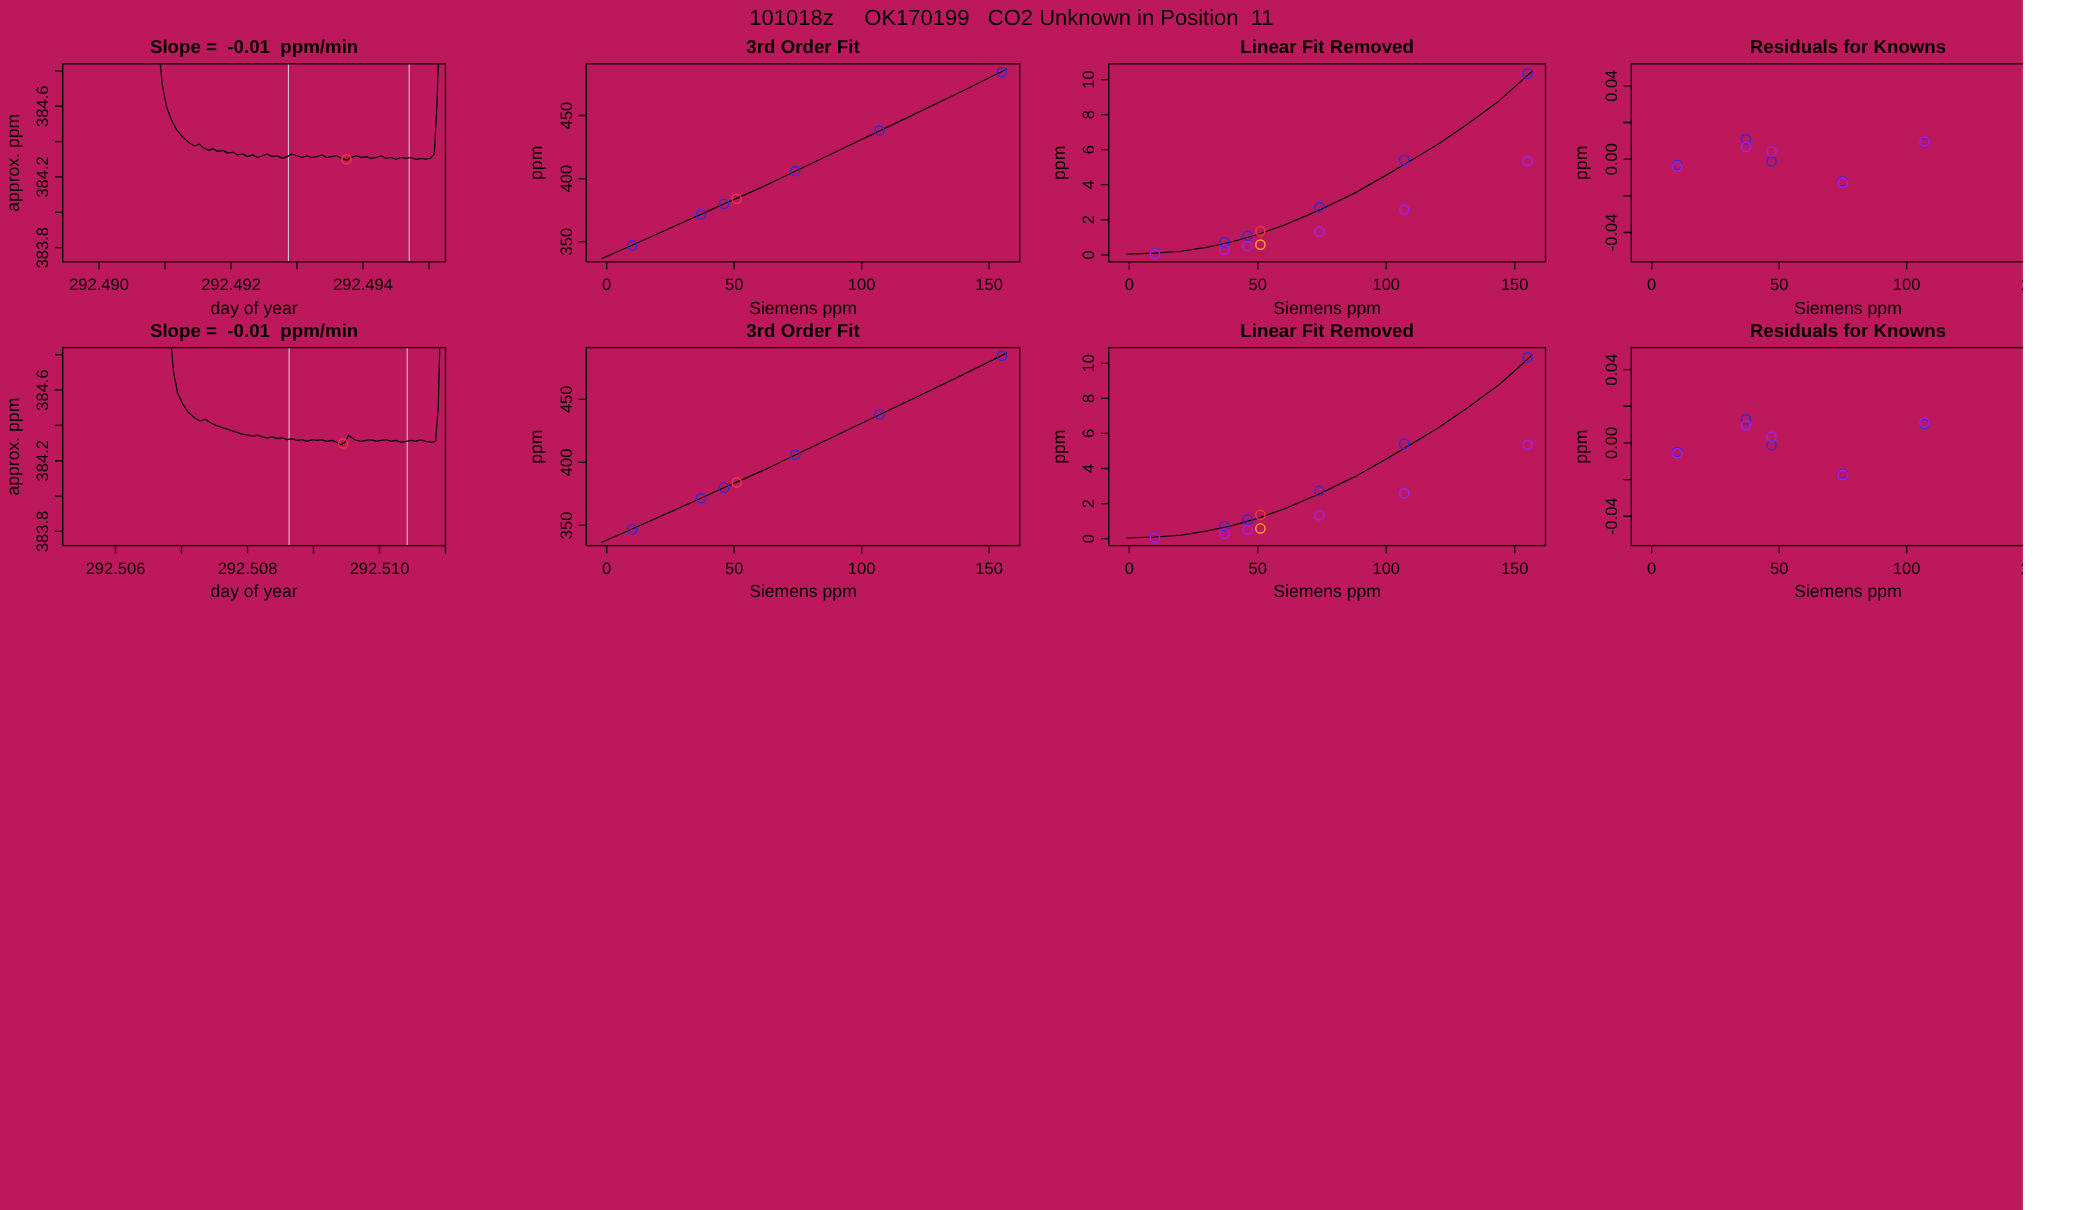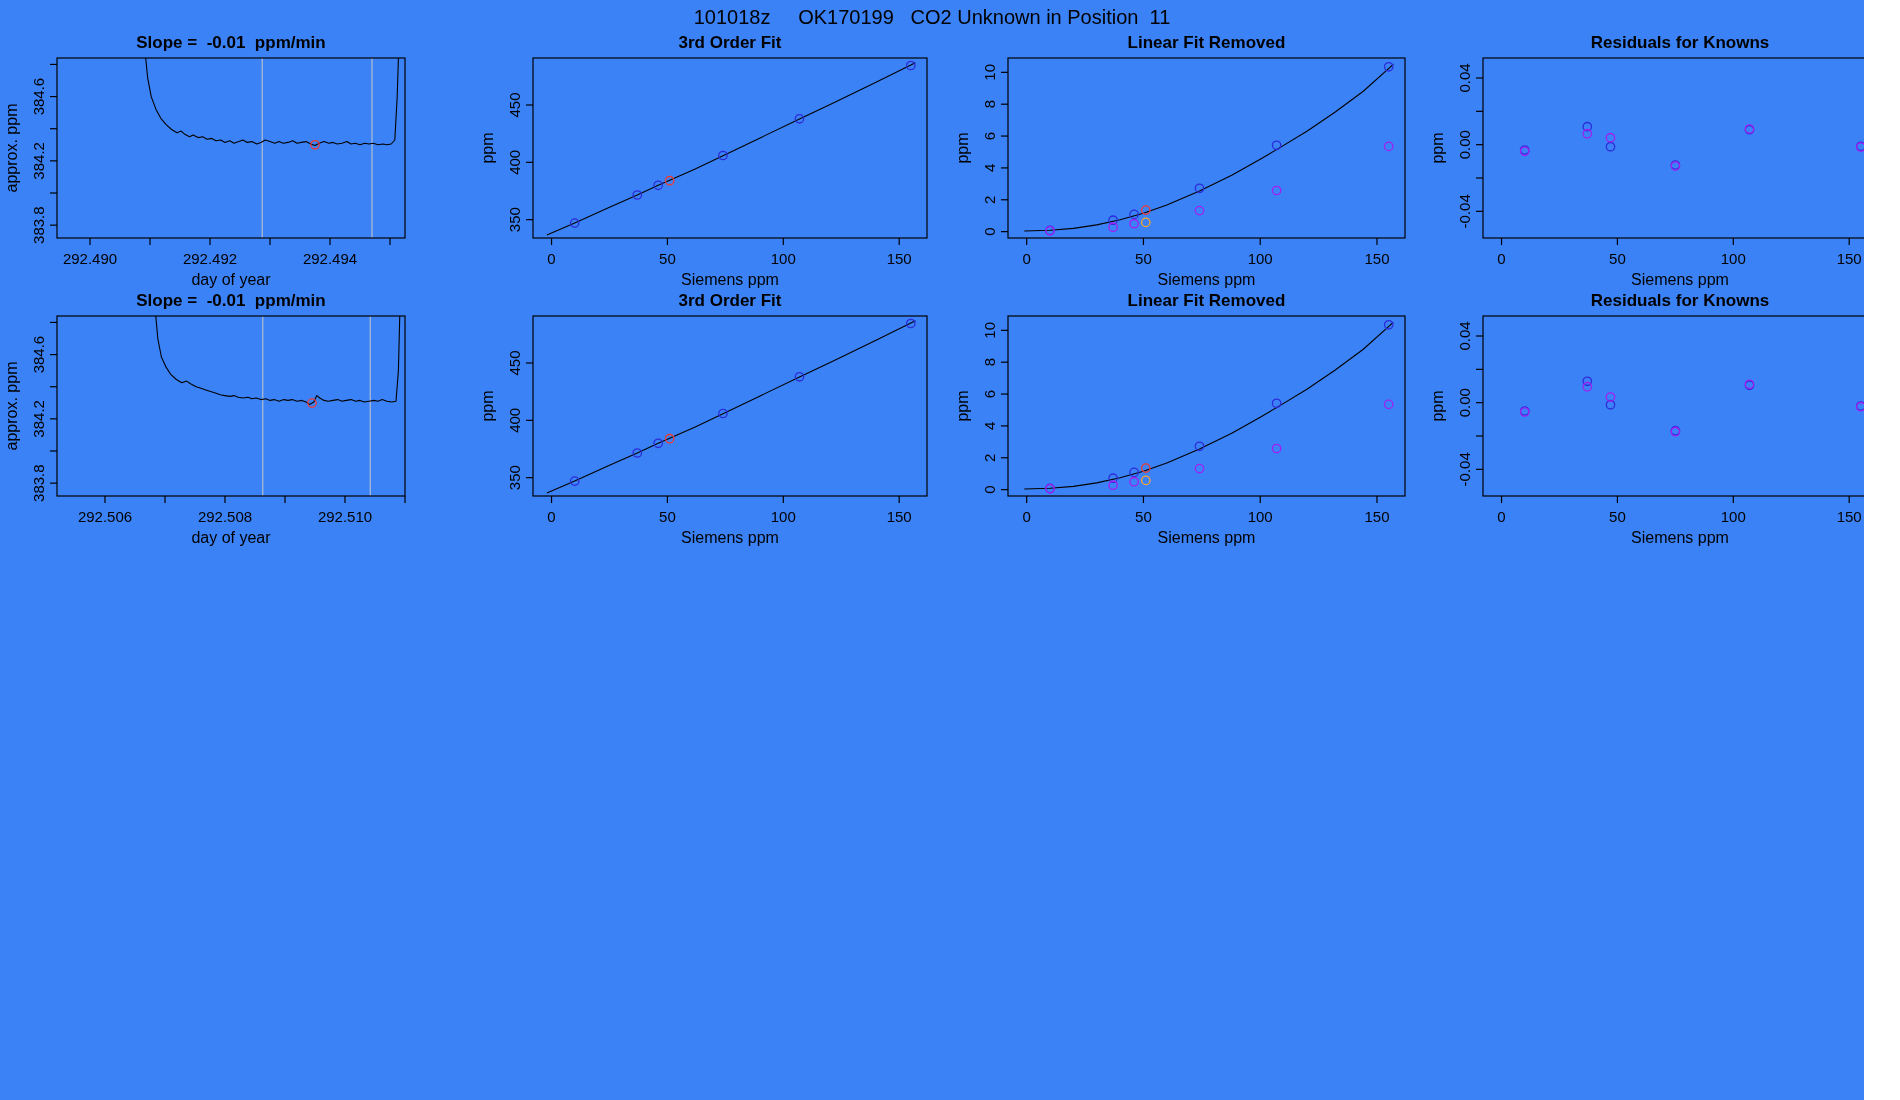--- a/index.html
+++ b/index.html
@@ -1,17 +1,17 @@
 <!DOCTYPE html>
 <html><head>
 <meta charset="utf-8">
 <style>
   html,body{margin:0;padding:0;background:#ffffff;}
-  .figure{position:relative;width:1839px;height:1100px;background:#3b82f6;overflow:hidden;
-          font-family:"Liberation Sans",sans-serif;padding-left:25px;}
+  .figure{position:relative;width:1839px;height:1100px;background:#be185d;overflow:hidden;
+          font-family:"Liberation Sans",sans-serif;}
   .main-title{position:absolute;top:6px;left:0;width:100%;text-align:center;
               font-size:20px;color:#000;white-space:pre;}
   .panel{position:absolute;}
   svg text{font-family:"Liberation Sans",sans-serif;fill:#000;}
 </style>
 </head>
 <body>
 
 <div class="figure">
   <div class="main-title">101018z     OK170199   CO2 Unknown in Position  11</div>

